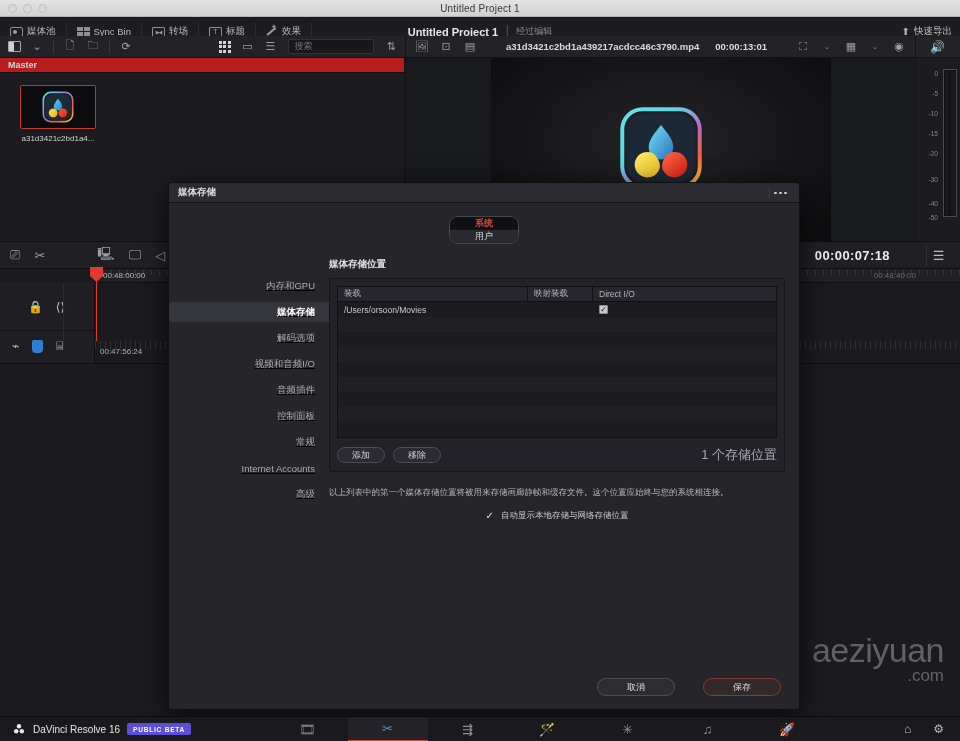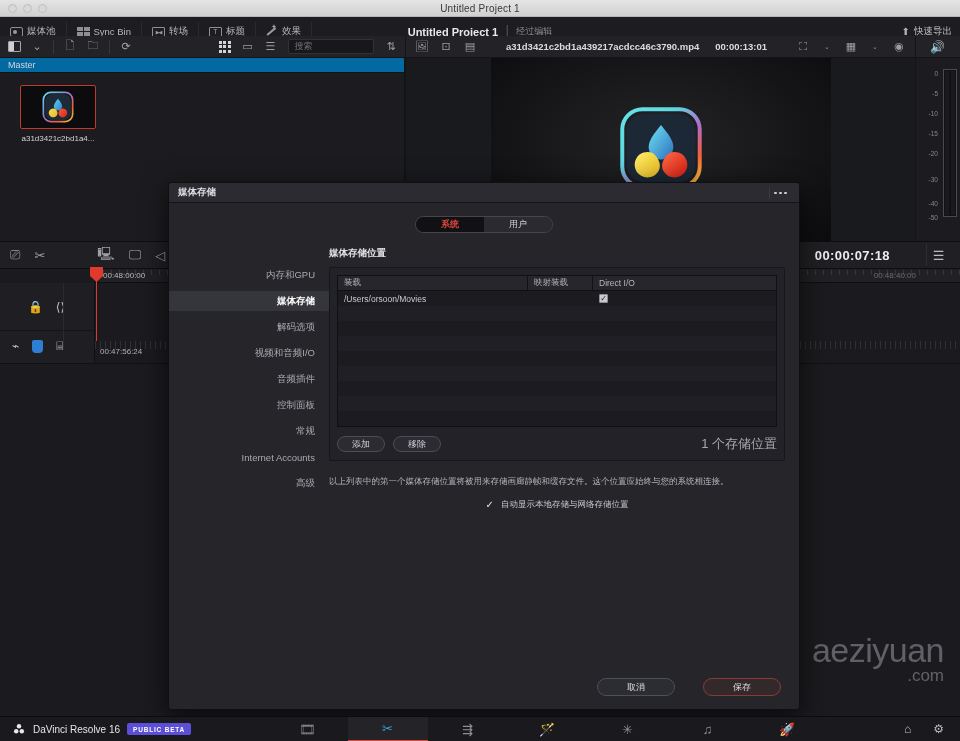--- a/index.html
+++ b/index.html
@@ -125,23 +125,23 @@
     background: #232327; border-bottom: 1px solid #141416; border-left: 1px solid #141416;
     display: flex; align-items: center; justify-content: center; color: #d0d0d6; font-size: 12px;
   }
 
   
   .pool-body {
     position: absolute; left: 0; top: 58px; width: 405px; height: 183px;
     background: #1c1c20; border-right: 1px solid #141416;
   }
   .pool-master {
-    height: 15px; background: #0369a1; border-bottom: 1px solid #141416;
+    height: 15px; background: #b91c1c; border-bottom: 1px solid #141416;
     display: flex; align-items: center; padding-left: 8px;
-    color: #d5d5da; font-size: 9px; font-weight: normal;
+    color: #d5d5da; font-size: 9px; font-weight: bold;
   }
   .thumb-wrap { padding: 12px 0 0 20px; width: 82px; }
   .thumb {
     width: 76px; height: 44px; background: #0c0c0e; border: 1.5px solid #c0392b;
     border-radius: 2px; display: flex; align-items: center; justify-content: center;
   }
   .thumb-label {
     margin-top: 5px; color: #d2d2d7; font-size: 8px; text-align: center; width: 76px;
     white-space: nowrap; overflow: hidden;
   }
@@ -263,30 +263,30 @@
   .modal-title span { color: #dedee3; font-size: 9.5px; font-weight: bold; }
   .modal-dots {
     position: absolute; right: 8px; top: 4px; width: 22px; height: 12px;
     border-left: 1px solid #3a3a40; display: flex; align-items: center;
     justify-content: center; gap: 2.5px;
   }
   .modal-dots i { width: 2.5px; height: 2.5px; background: #cfcfd5; display:block; border-radius:50%; }
 
   .seg-row { display: flex; justify-content: center; padding: 13px 0 0 0; }
   .seg {
-    display: flex; border: 1px solid #45454c; border-radius: 9px; overflow: hidden; height: 17px;
+    display: flex; border: 1px solid #45454c; border-radius: 9px; overflow: hidden; height: 28px; flex-direction: column;
   }
   .seg div {
     width: 68px; display: flex; align-items: center; justify-content: center;
     font-size: 9px; color: #cfcfd4; background: #2a2a30;
   }
   .seg div.active { background: #111114; color: #d9453b; font-weight: bold; }
 
   .modal-body { flex: 1; display: flex; padding: 14px 0 0 0; }
-  .side-nav { width: 160px; padding-top: 18px; }
+  .side-nav { width: 160px; padding-top: 18px; text-decoration: underline; }
   .side-item {
     height: 20px; display: flex; align-items: center; justify-content: flex-end;
     padding-right: 14px; font-size: 9.5px; color: #a9a9b0; margin-bottom: 6px;
   }
   .side-item.active { background: #35353c; color: #ffffff; font-weight: bold; }
 
   .pane { flex: 1; padding: 0 14px 0 0; }
   .pane-title { color: #e2e2e7; font-size: 9.5px; font-weight: bold; margin-bottom: 7px; }
   .table-box {
     border: 1px solid #17171a; background: #222228; border-radius: 2px; padding: 7px;

